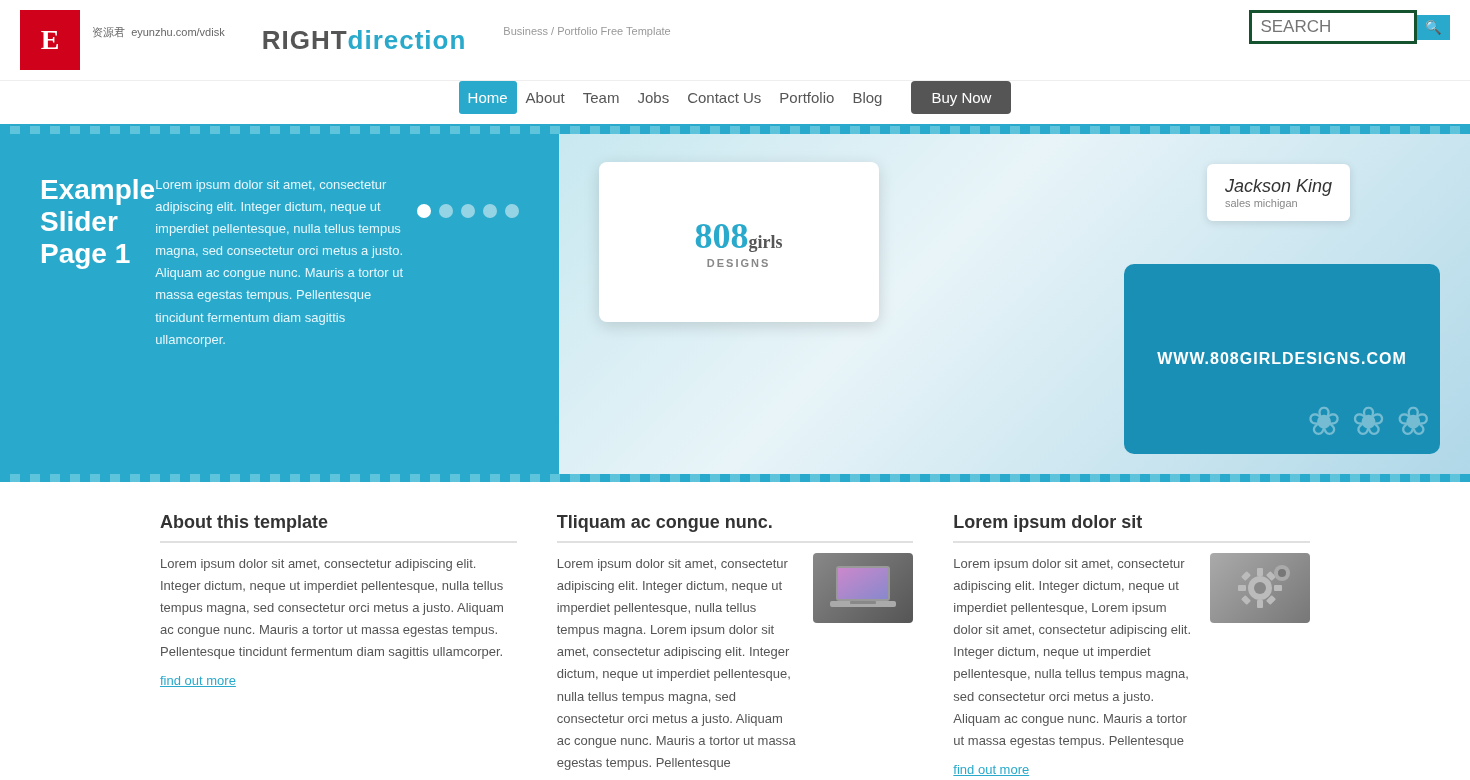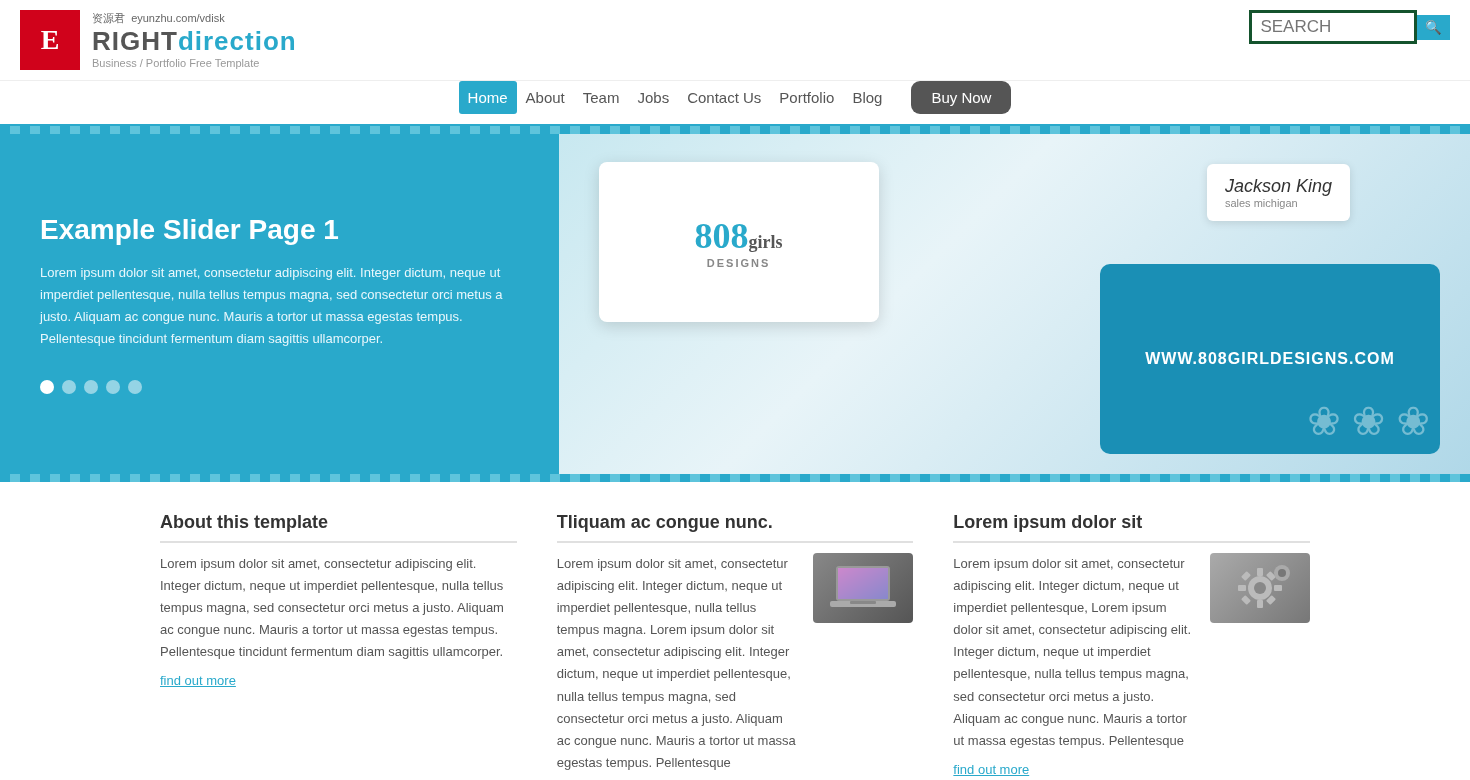--- a/index.html
+++ b/index.html
@@ -27,21 +27,21 @@
       display: flex;
       align-items: center;
       justify-content: center;
       color: white;
       font-size: 28px;
       font-weight: bold;
       font-family: serif;
     }
     #logo-text-area {
       display: flex;
-      flex-direction: column;
+      gap: 37px;
     }
     #logo-subtitle {
       font-size: 11px;
       color: #666;
     }
     #site-title {
       font-size: 26px;
       font-weight: normal;
       letter-spacing: 1px;
     }
@@ -104,36 +104,36 @@
       border-radius: 3px;
     }
     #buy-now-btn {
       margin-left: 20px;
       background: #555;
       color: #fff;
       padding: 8px 20px;
       border: none;
       cursor: pointer;
       font-size: 15px;
-      border-radius: 9px;
+      border-radius: 4px;
     }
 
     
     #slider {
       display: flex;
       width: 100%;
       height: 340px;
       background: #29a9cb;
       overflow: hidden;
     }
     #slider-left {
       width: 38%;
       padding: 40px 40px;
       display: flex;
-      flex-direction: column;
+      flex-direction: row;
       justify-content: center;
       background: #29a9cb;
     }
     #slider-title {
       font-size: 28px;
       font-weight: bold;
       color: #fff;
       margin-bottom: 16px;
     }
     #slider-text {
@@ -200,21 +200,21 @@
       font-family: Georgia, serif;
       font-size: 36px;
       font-weight: bold;
       color: #29a9cb;
     }
     .card-girls {
       font-size: 18px;
       color: #555;
     }
     .card-blue {
-      width: 340px;
+      width: 316px;
       height: 190px;
       background: #1a8fb5;
       border-radius: 10px;
       position: absolute;
       bottom: 20px;
       right: 30px;
       display: flex;
       align-items: center;
       justify-content: center;
     }

